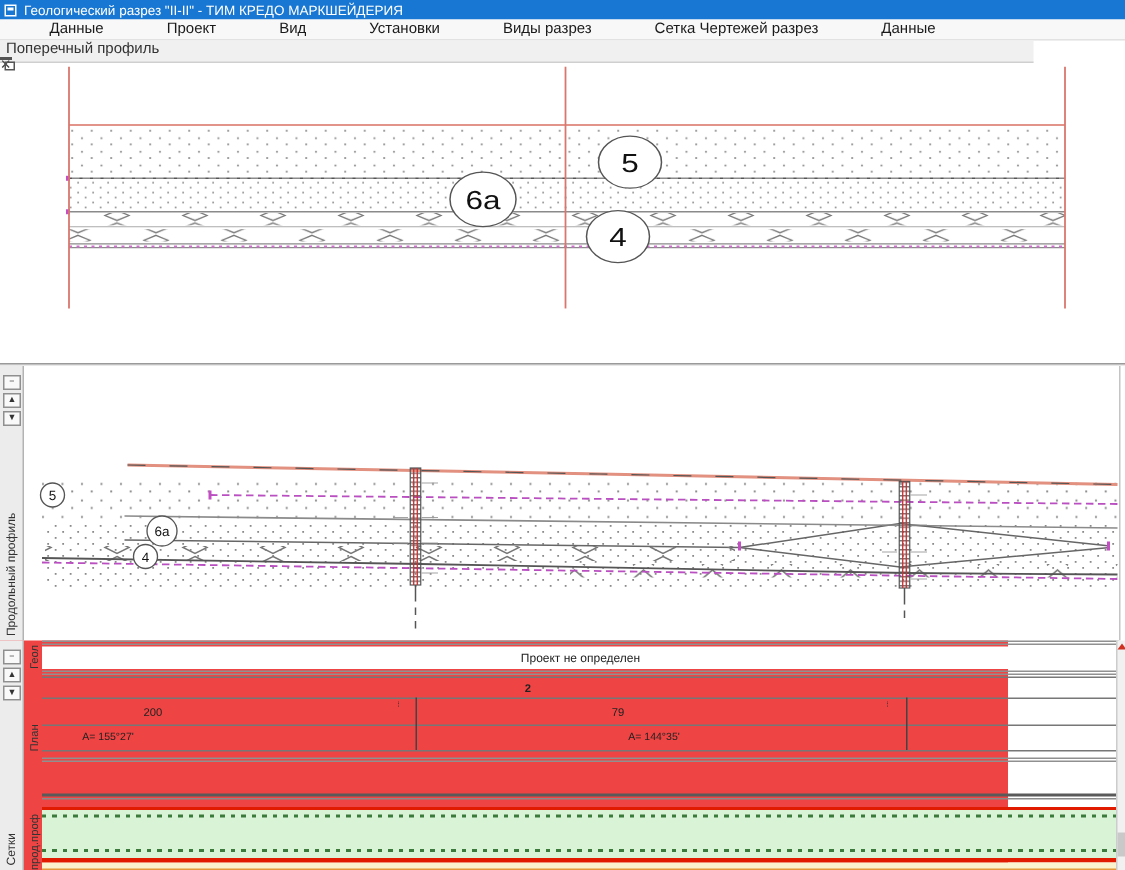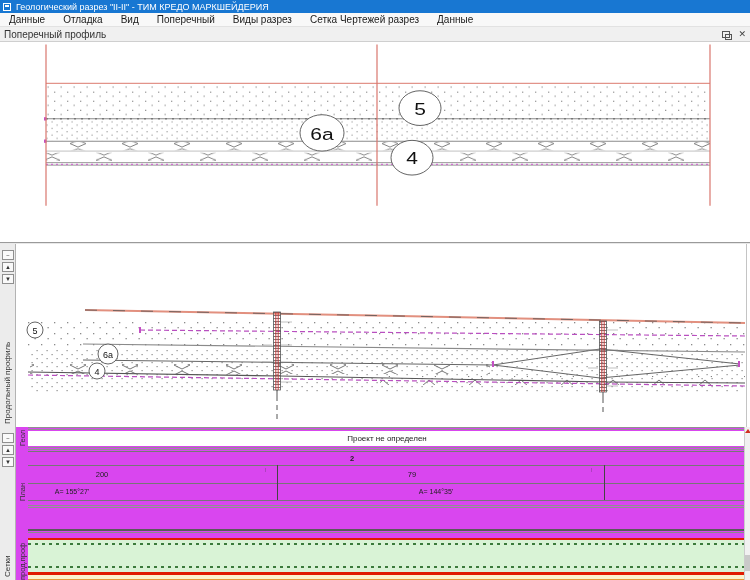--- a/index.html
+++ b/index.html
@@ -7,42 +7,42 @@
   #app{position:relative;width:750px;height:580px;background:#fff;overflow:hidden;
        font-family:"Liberation Sans",sans-serif;color:#222;}
 
   
   .titlebar{position:absolute;left:0;top:0;width:750px;height:13px;background:#1877d2;
             display:flex;align-items:center;color:#fff;font-size:9px;}
   .app-icon{width:8px;height:8px;border:1px solid #fff;margin:0 5px 0 3px;position:relative;background:#1877d2;}
   .app-icon::after{content:"";position:absolute;left:1px;top:1px;width:4px;height:2px;background:#fff;}
   .menubar{position:absolute;left:0;top:13px;width:750px;height:14px;background:#f8f8f8;
            border-bottom:1px solid #e2e2e2;display:flex;align-items:center;font-size:10px;color:#1a1a1a;}
-  .menubar span{padding:0 9px;white-space:nowrap;}
-  .subheader{position:absolute;left:0;top:27px;width:750px;height:15px;background:#f0f0f0;
-             border-bottom:1px solid #cfcfcf;display:flex;align-items:center;font-size:10px;color:#333;}
+  .menubar span{padding:0 9px;white-space:nowrap;margin-left:24px;}
+  .subheader{position:absolute;left:0;top:27px;width:689px;height:15px;background:#f0f0f0;
+             border-bottom:1px solid #cfcfcf;display:flex;align-items:flex-start;font-size:10px;color:#333;flex-direction:column;}
   .subheader .t{padding-left:4px;flex:1;}
   .float-ic{width:8px;height:7px;border:1px solid #555;position:relative;margin-right:8px;}
   .float-ic::after{content:"";position:absolute;left:2px;top:2px;width:5px;height:4px;border:1px solid #555;}
   .close-ic{font-size:9px;color:#444;margin-right:4px;line-height:7px;}
 
   
   .views svg{position:absolute;left:0;}
   .splitter{position:absolute;left:0;top:242px;width:750px;height:2px;background:#e8e8e8;
             border-top:1px solid #9a9a9a;}
 
   
   .side{position:absolute;width:16px;background:#ececec;border-right:1px solid #b3b3b3;}
   .side .btn{position:absolute;left:2px;width:12px;height:10px;background:#f9f9f9;border:1px solid #8f8f8f;
              font-size:6px;line-height:8px;text-align:center;color:#333;padding:0;}
   .vlabel{writing-mode:vertical-rl;transform:rotate(180deg);font-size:8px;color:#333;
           position:absolute;white-space:nowrap;}
 
   
-  .grids{position:absolute;left:0;top:427px;width:750px;height:153px;background:#d946ef;}
+  .grids{position:absolute;left:0;top:427px;width:672px;height:153px;background:#ef4444;}
   .dbl{position:absolute;left:28px;width:718px;height:3px;border-top:1px solid #909090;border-bottom:1px solid #909090;}
   .hline{position:absolute;left:28px;width:718px;height:1px;background:#777;}
   .vline{position:absolute;width:1px;background:#444;}
   .cellv{position:absolute;font-size:7.5px;color:#222;text-align:center;}
   .cella{position:absolute;font-size:7px;color:#222;text-align:center;}
   .divglyph{position:absolute;font-size:5px;color:#333;line-height:4px;}
   .projbar{position:absolute;left:28px;top:4px;width:718px;height:15px;background:#fff;
            display:flex;align-items:center;justify-content:center;font-size:8px;color:#222;}
   .greendash{position:absolute;left:28px;width:716px;height:2px;
              background:repeating-linear-gradient(90deg,#3c7a3c 0 3px,transparent 3px 7px);}
@@ -57,23 +57,23 @@
 
 <div id="app">
 
   <div class="titlebar">
     <span class="app-icon"></span>
     <span>Геологический разрез "II-II" - ТИМ КРЕДО МАРКШЕЙДЕРИЯ</span>
   </div>
 
   <div class="menubar">
     <span>Данные</span>
-    <span>Отладка</span>
+    <span>Проект</span>
     <span>Вид</span>
-    <span>Поперечный</span>
+    <span>Установки</span>
     <span>Виды разрез</span>
     <span>Сетка Чертежей разрез</span>
     <span>Данные</span>
   </div>
 
   <div class="subheader">
     <span class="t">Поперечный профиль</span>
     <span class="float-ic"></span>
     <span class="close-ic">✕</span>
   </div>

